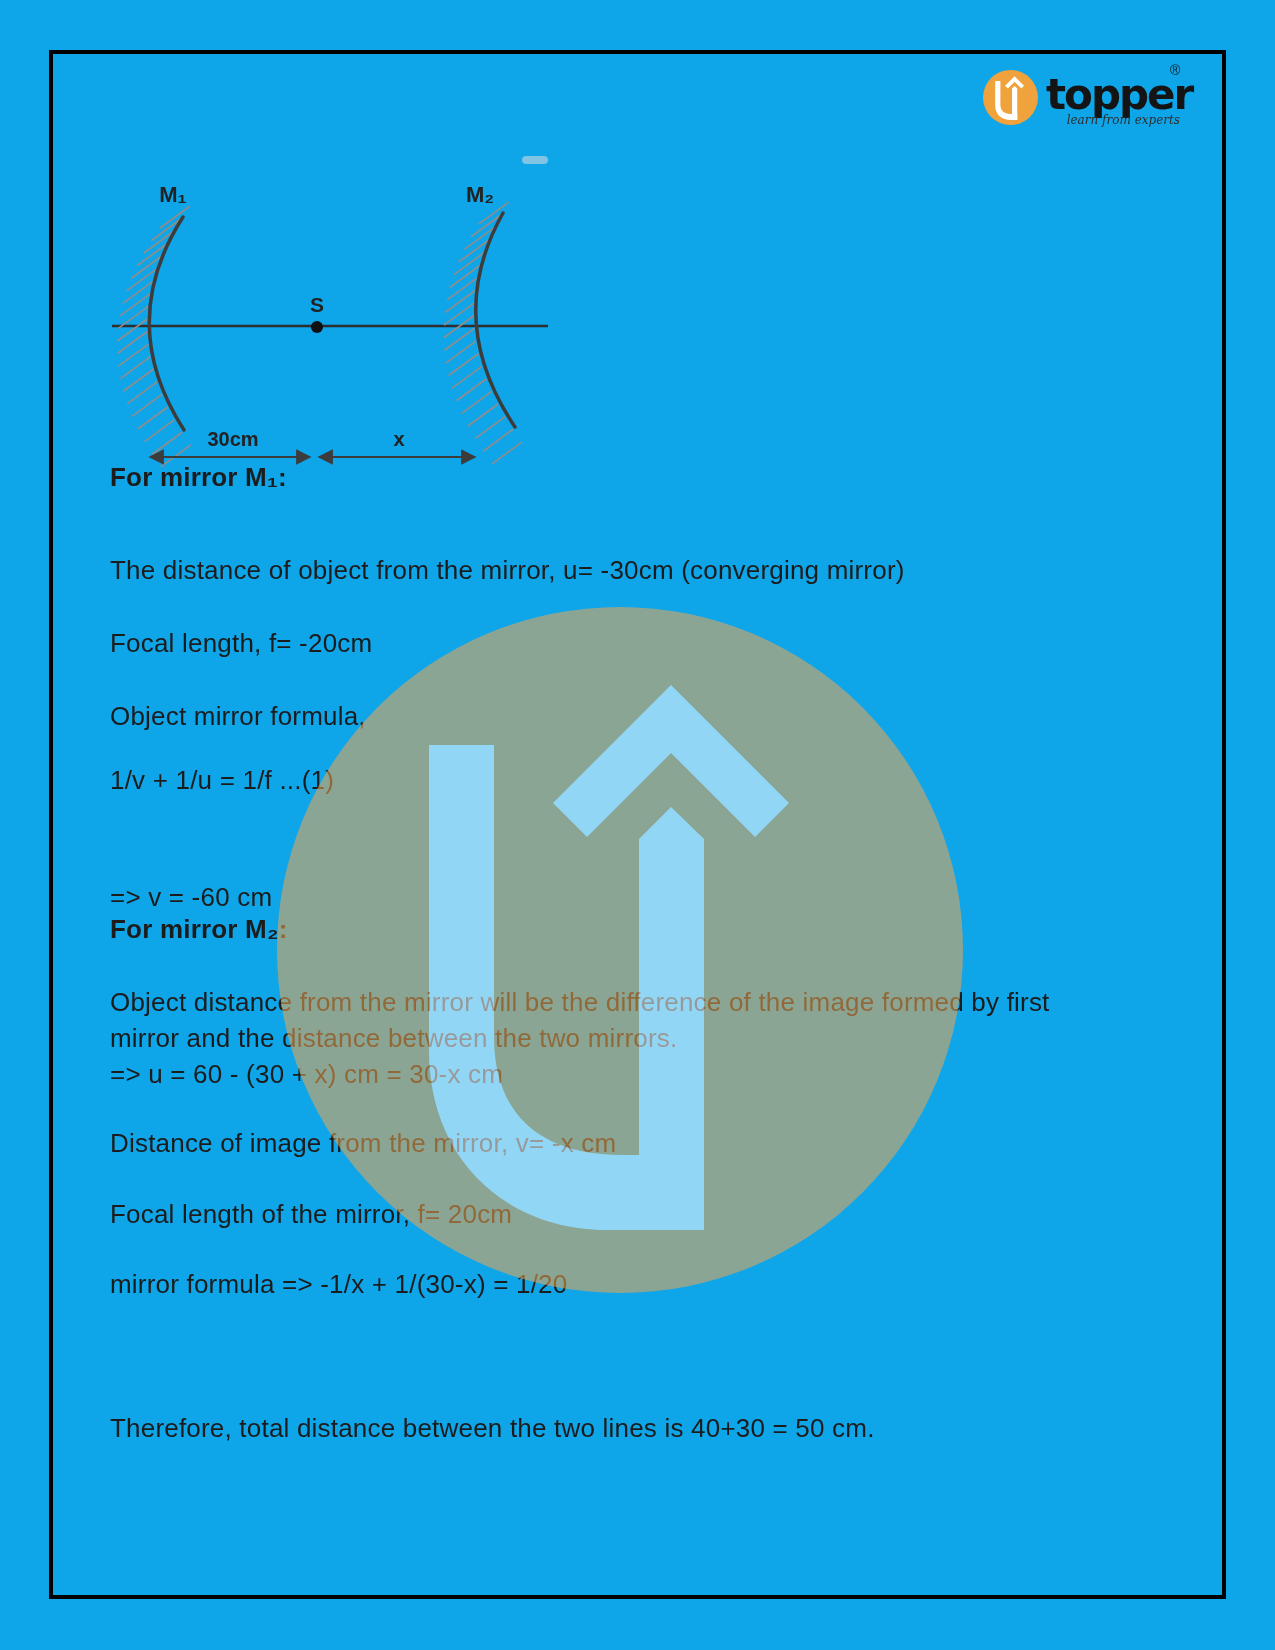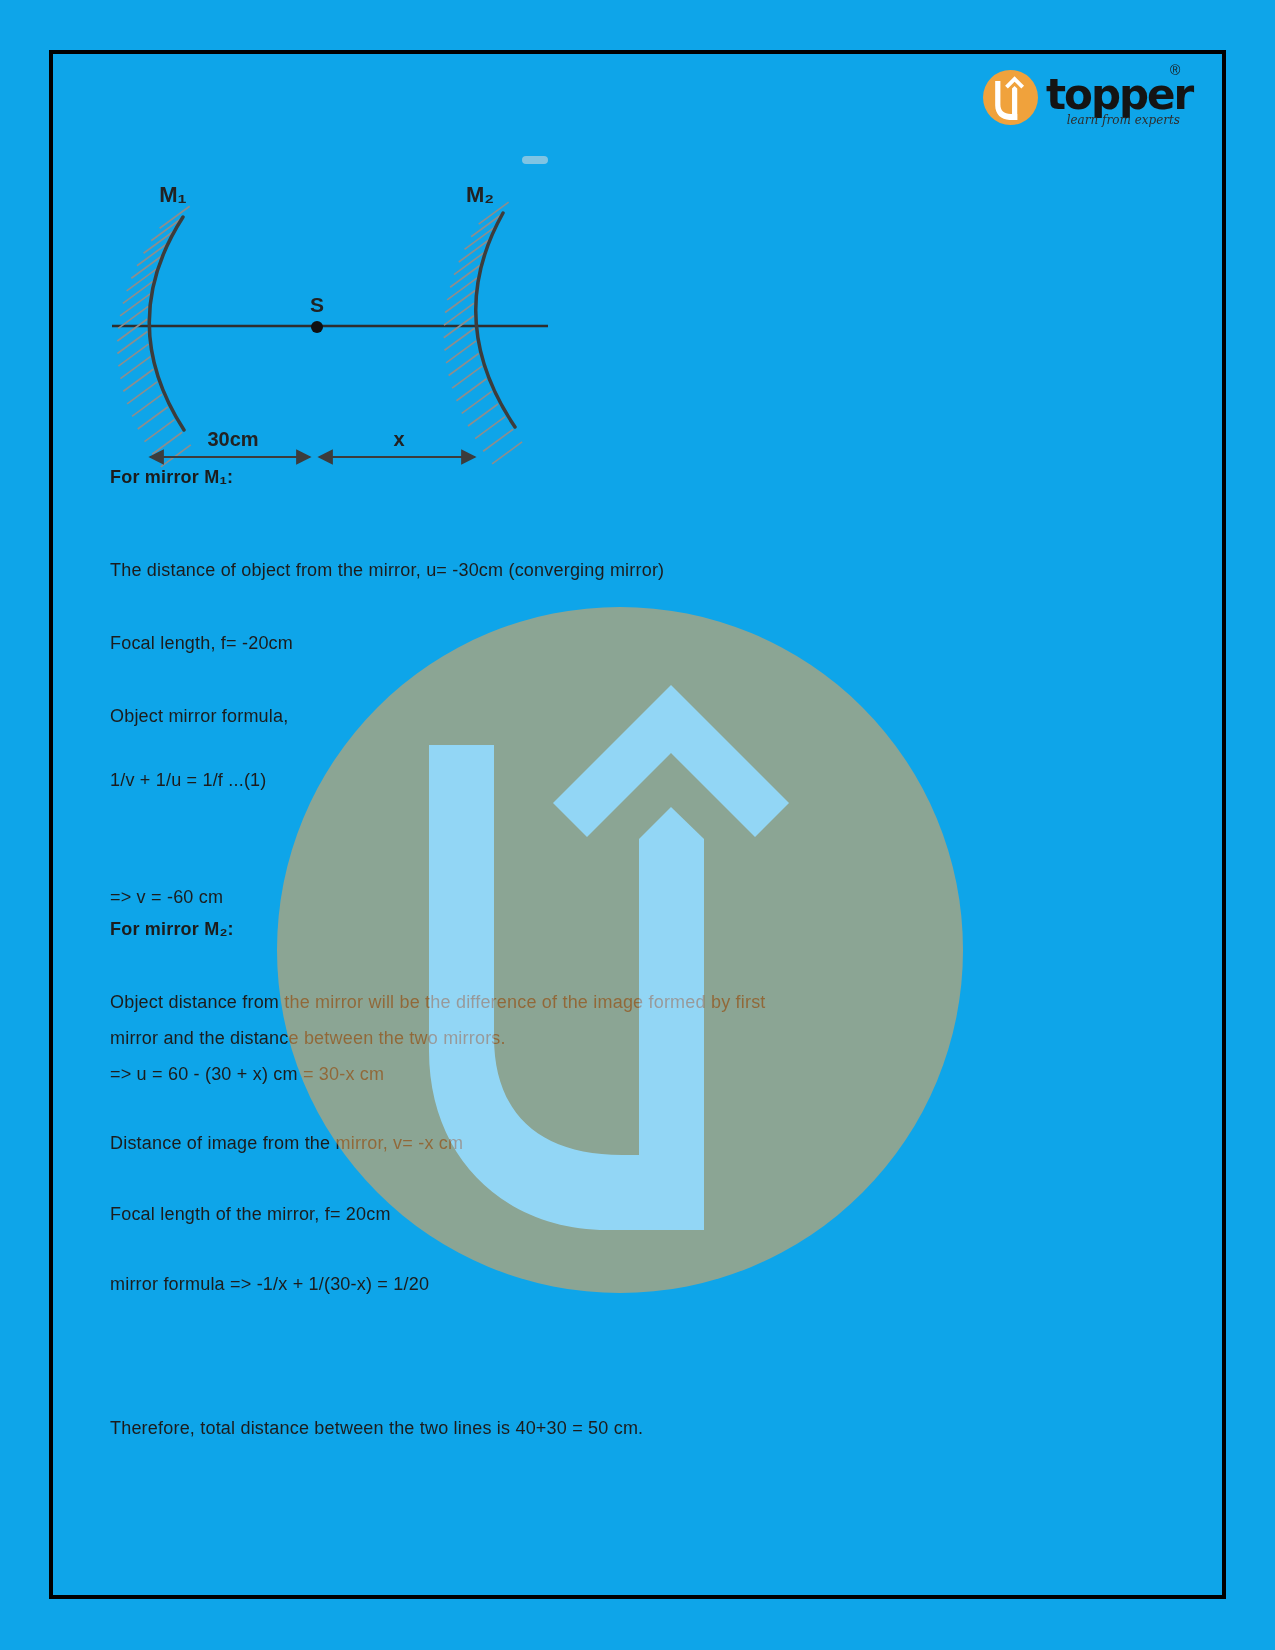--- a/index.html
+++ b/index.html
@@ -23,21 +23,21 @@
   .hatch line{stroke:#8d8d8d;stroke-width:1.7;}
   .src{fill:#101010;}
   .dlabel{font-family:"Liberation Sans",sans-serif;font-size:22px;font-weight:600;fill:#222;}
   .dlabel.s{font-size:21px;}
   .dim{stroke:#3c3c3c;stroke-width:2.2;}
   .dim-t{font-size:20px;font-weight:600;}
   .smudge{position:absolute;left:522px;top:156px;width:26px;height:8px;background:#dedede;
           opacity:.55;border-radius:4px;}
 
   
-  .tline{position:absolute;left:110px;font-size:18px;color:#1c1c1c;white-space:pre;
+  .tline{position:absolute;left:110px;font-size:26px;color:#1c1c1c;white-space:pre;
          letter-spacing:.2px;line-height:34px;}
   .thead{font-weight:700;}
 
   
   .watermark{position:absolute;left:277px;top:607px;width:686px;height:686px;
              opacity:.55;pointer-events:none;z-index:5;}
   .hiddendefs{position:absolute;width:0;height:0;overflow:hidden;}
 </style>
 </head>
 <body>

